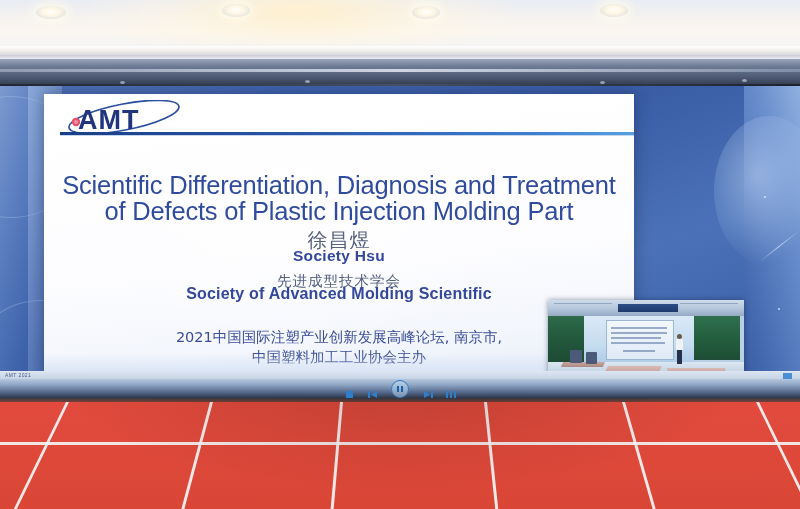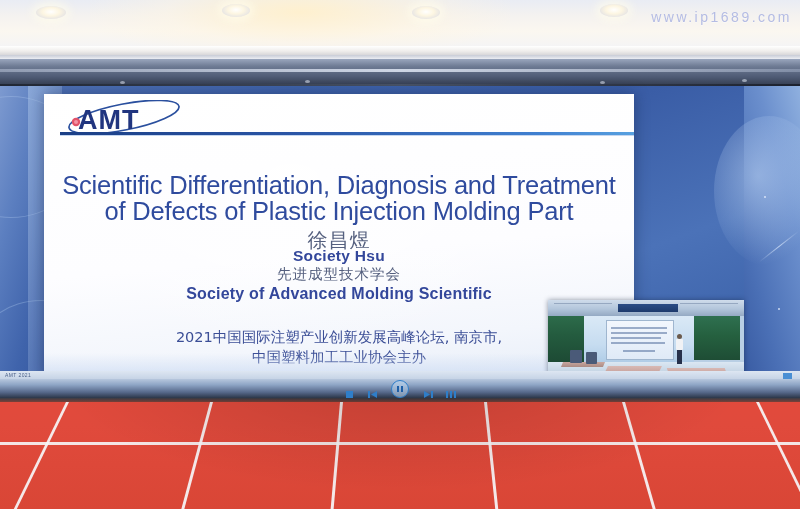--- a/index.html
+++ b/index.html
@@ -65,21 +65,21 @@
     font-family:"DejaVu Sans","Liberation Sans",sans-serif;}
   .t-en{position:absolute;left:0;right:0;text-align:center;color:#2f4b9e;
     font-weight:normal;font-size:25.5px;letter-spacing:-.2px;line-height:1.1;
     text-shadow:0 1px 0 rgba(255,255,255,.6);}
   .t-en1{top:77px;}
   .t-en2{top:103px;}
 
   .sp{position:absolute;left:0;right:0;text-align:center;color:#3a4fa0;line-height:1.15;}
   .sp-cn1{top:135px;font-size:20px;color:#55607f;letter-spacing:1px;font-family:"DejaVu Sans",sans-serif;}
   .sp-en1{top:153px;font-size:15.5px;font-weight:bold;color:#33479b;letter-spacing:.3px;}
-  .sp-cn2{top:173px;font-size:14.5px;color:#55607f;letter-spacing:1px;font-family:Liberation Mono, monospace;}
+  .sp-cn2{top:179px;font-size:14.5px;color:#55607f;letter-spacing:1px;font-family:Liberation Serif, serif;}
   .sp-en2{top:191px;font-size:16px;font-weight:bold;color:#33479b;letter-spacing:.2px;}
 
   .conf{position:absolute;left:0;right:0;text-align:center;color:#3b4e96;
     font-size:14.5px;line-height:1.5;font-family:"DejaVu Sans",sans-serif;}
   .conf1{top:233px;}
   .conf2{top:253px;}
 
   
   .foot-tech{position:absolute;right:10px;bottom:8px;text-align:right;line-height:1.05;}
   .foot-tech .ft1{font-size:16px;color:#2f58ad;font-weight:bold;font-family:"DejaVu Sans",sans-serif;}
@@ -286,15 +286,14 @@
     <div class="fl-v" style="left:66px;top:4px;width:3px;height:107px;transform:skewX(-26deg);"></div>
     <div class="fl-v" style="left:210px;top:4px;width:3px;height:107px;transform:skewX(-15deg);"></div>
     <div class="fl-v" style="left:340px;top:4px;width:3px;height:107px;transform:skewX(-5deg);"></div>
     <div class="fl-v" style="left:484px;top:4px;width:3px;height:107px;transform:skewX(6deg);"></div>
     <div class="fl-v" style="left:622px;top:4px;width:3px;height:107px;transform:skewX(16deg);"></div>
     <div class="fl-v" style="left:756px;top:4px;width:3px;height:107px;transform:skewX(26deg);"></div>
     <div class="fl-h" style="top:44px;height:2.5px;"></div>
     <div class="fl-shade"></div>
   </div>
 
-  <div class="watermark">www.ip1689.com</div>
 
 </div>
 
 </body></html>

